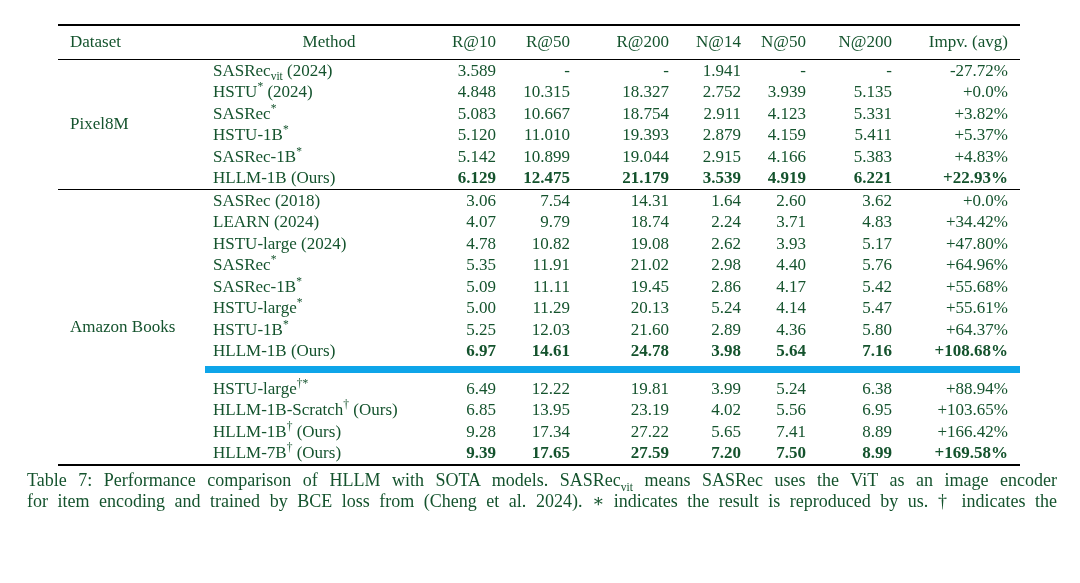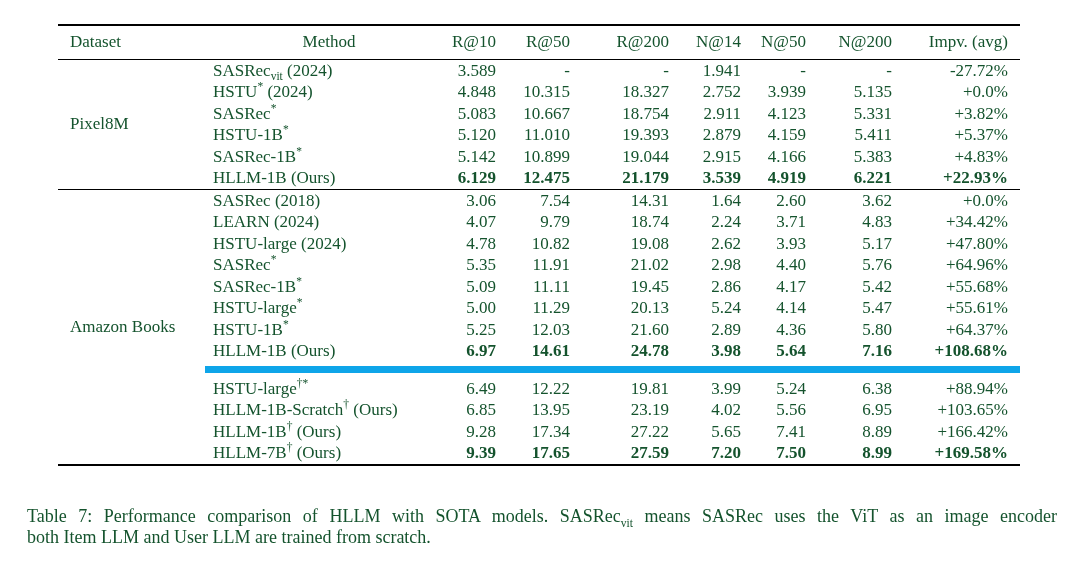--- a/index.html
+++ b/index.html
@@ -89,21 +89,20 @@
     left: 27px;
     top: 470px;
     width: 1030px;
     font-size: 18px;
     line-height: 21px;
   }
   .cap-line { text-align: left; }
   .cap-line.justify {
     text-align: justify;
     text-align-last: justify;
-    margin-top: 36px;
   }
 </style>
 </head>
 <body>
 
 <div class="page">
 
   <div class="table-wrap">
     <table class="results">
       <colgroup>
@@ -312,16 +311,16 @@
             <td class="num-cell bold">7.50</td>
             <td class="num-cell bold">8.99</td>
             <td class="num-cell bold">+169.58%</td>
           </tr>
         </tbody>
     </table>
   </div>
 
   <div class="caption">
     <div class="cap-line justify"><span>Table 7: Performance comparison of HLLM with SOTA models. SASRec</span><sub>vit</sub><span> means SASRec uses the ViT as an image encoder</span></div>
-    <div class="cap-line">both Item LLM and User LLM are trained from scratch.</div>
+    <div class="cap-line justify">for item encoding and trained by BCE loss from (Cheng et al. 2024). ∗ indicates the result is reproduced by us. † indicates the</div>
   </div>
 
 </div>
 
 </body></html>

